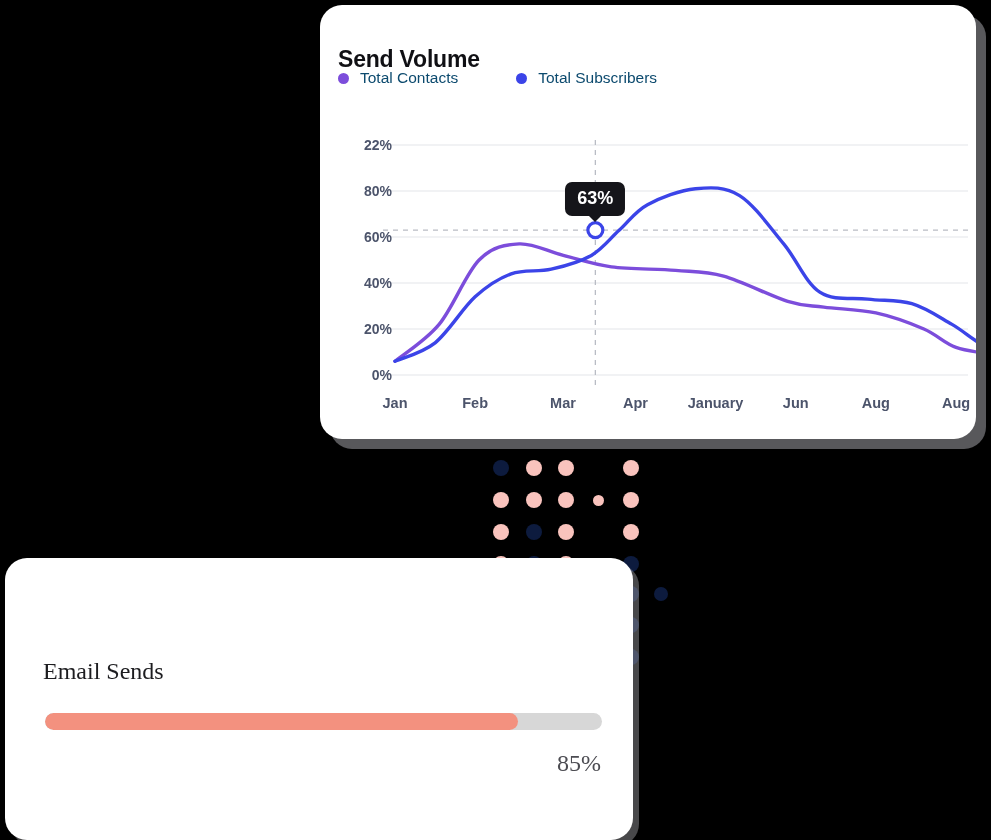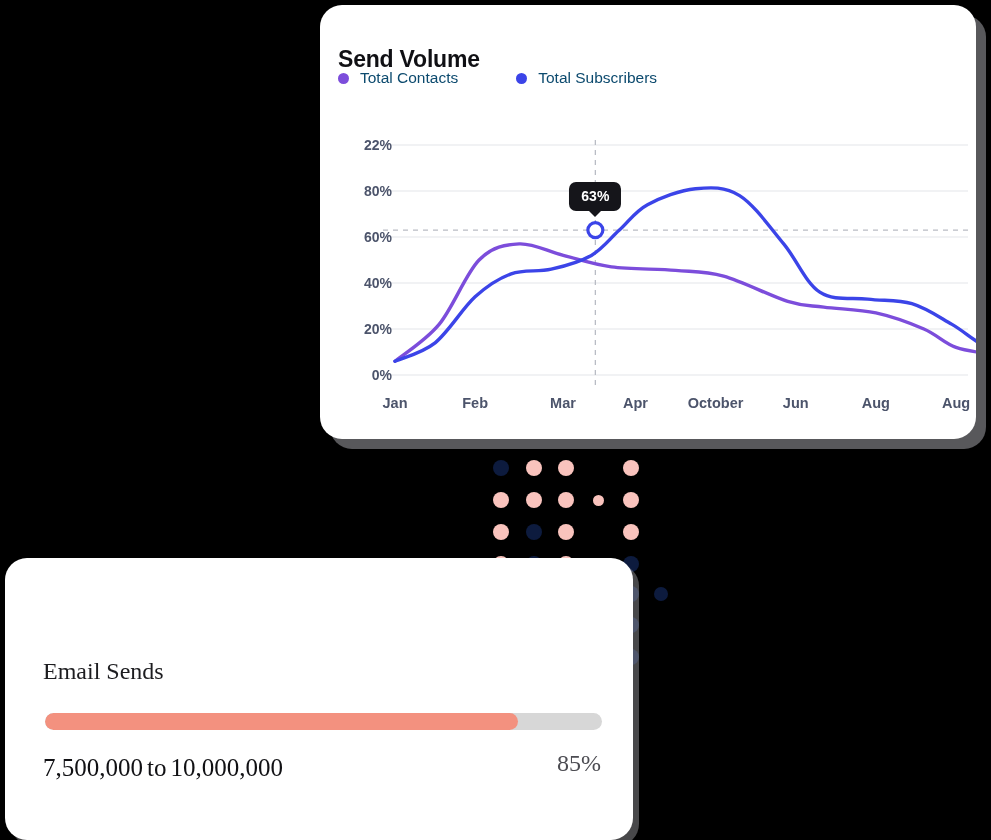--- a/index.html
+++ b/index.html
@@ -47,21 +47,21 @@
     position: absolute; width: 60px; text-align: center;
     font-size: 14.5px; font-weight: bold; color: #4c546b;
     transform: translateX(-50%);
   }
 
   .tooltip {
     position: absolute;
     background: #15151a; color: #ffffff;
     border-radius: 7px;
     padding: 6px 12px 7px 12px;
-    font-size: 14px; font-weight: bold;
+    font-size: 18px; font-weight: bold;
     transform: translateX(-50%);
     white-space: nowrap;
   }
   .tooltip:after {
     content: ""; position: absolute;
     left: 50%; bottom: -6px; transform: translateX(-50%);
     border-left: 7px solid transparent;
     border-right: 7px solid transparent;
     border-top: 7px solid #15151a;
   }
@@ -175,38 +175,35 @@
         <div class="ylabel" style="top: 232px;">60%</div>
         <div class="ylabel" style="top: 278px;">40%</div>
         <div class="ylabel" style="top: 324px;">20%</div>
         <div class="ylabel" style="top: 370px;">0%</div>
       </div>
     <div class="xlabels" id="x-axis-labels">
         <div class="xlabel" style="left: 75px;">Jan</div>
         <div class="xlabel" style="left: 155.143px;">Feb</div>
         <div class="xlabel" style="left: 243px;">Mar</div>
         <div class="xlabel" style="left: 315.429px;">Apr</div>
-        <div class="xlabel" style="left: 395.571px;">October</div>
+        <div class="xlabel" style="left: 395.571px;">January</div>
         <div class="xlabel" style="left: 475.714px;">Jun</div>
         <div class="xlabel" style="left: 555.857px;">Aug</div>
         <div class="xlabel" style="left: 636px;">Aug</div>
       </div>
 
     <div class="tooltip" id="chart-tooltip" style="left: 275.357px; top: 177.1px;">
       <span>63%</span>
     </div>
   </div>
 
   <div class="status-card">
     <div class="status-sub">Email Sends</div>
 
     <div class="bar-track" style="background: rgb(215, 215, 215);">
       <div class="bar-fill" id="progress-fill" style="width: 85%; background: rgb(243, 145, 127);"></div>
     </div>
 
-    <div class="range-text">
-      <span>7,500,000</span><span class="to">to</span><span>10,000,000</span>
-    </div>
 
     <div class="pct-text">85%</div>
   </div>
 
 </div>
 
 </body></html>

